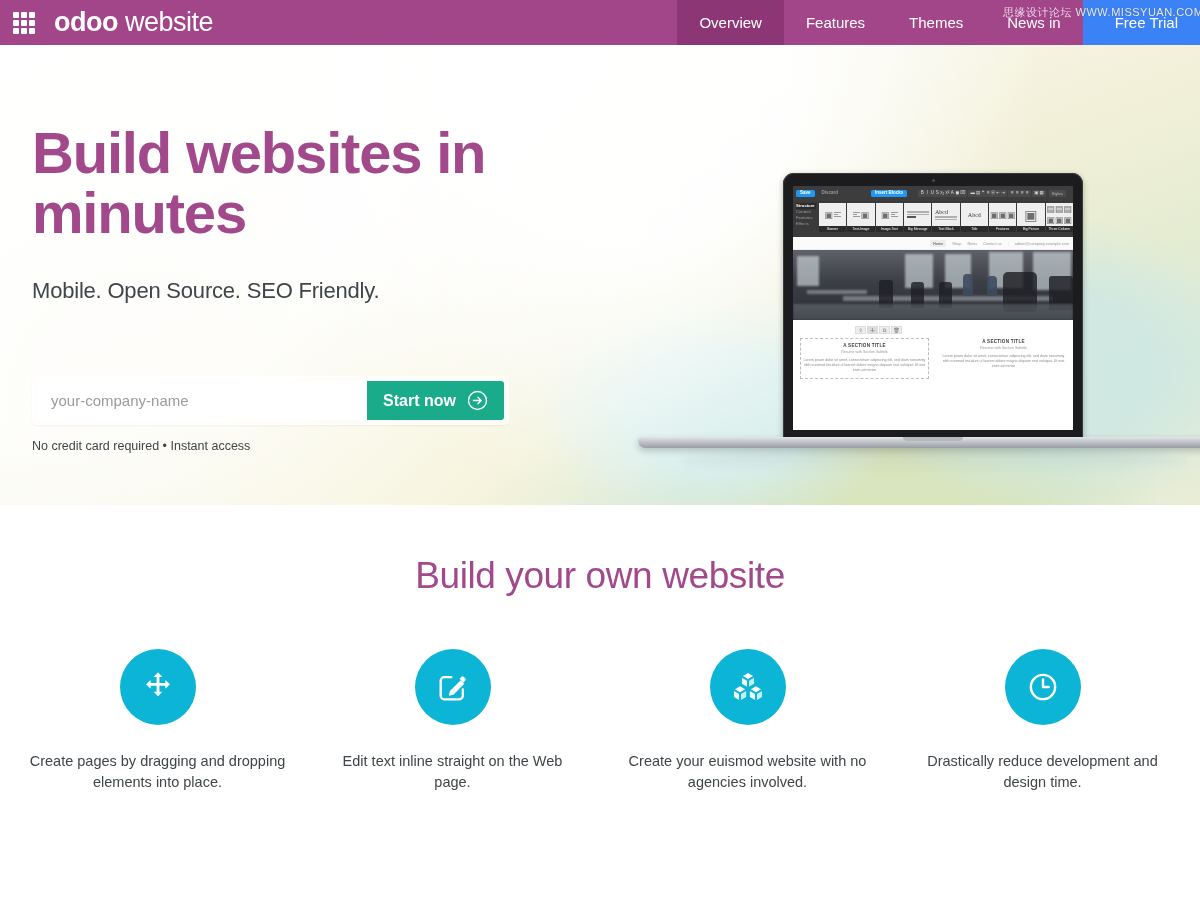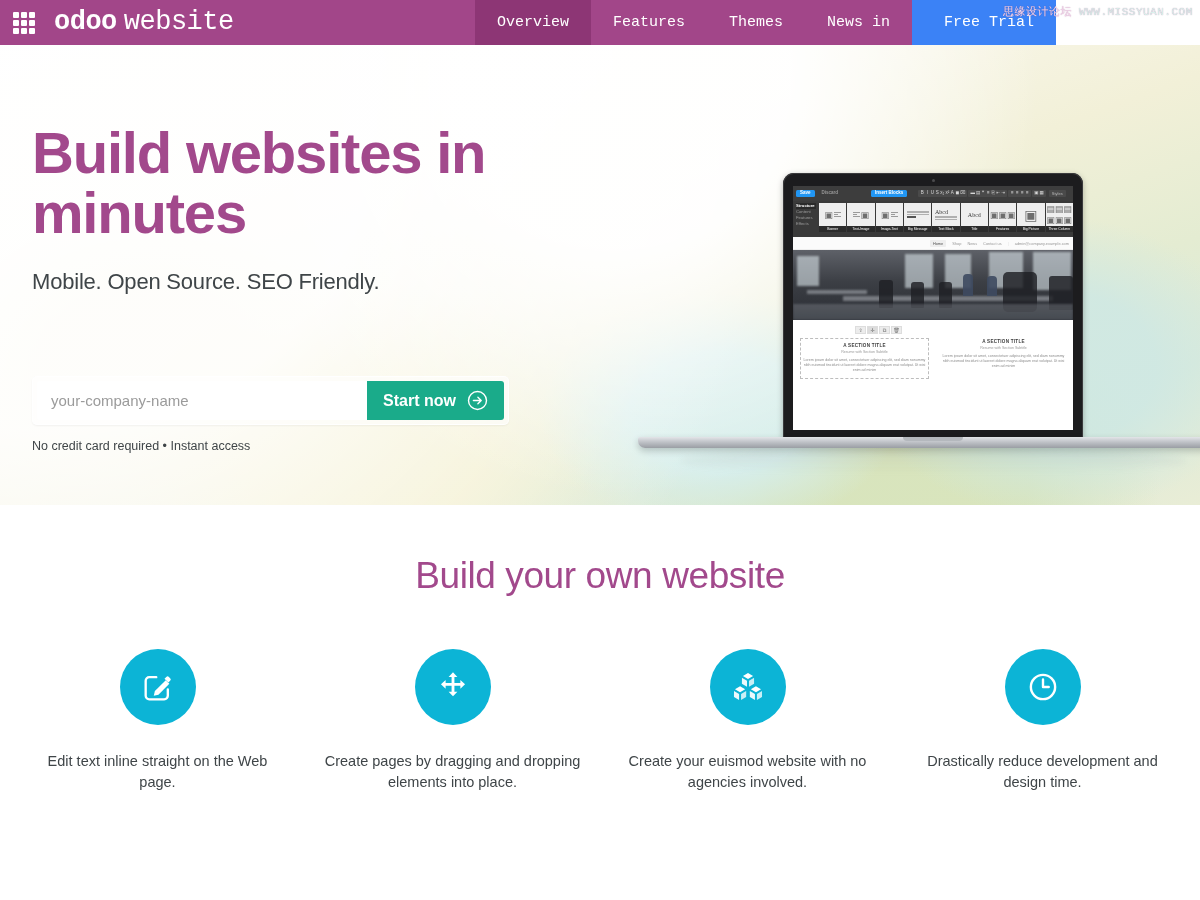--- a/index.html
+++ b/index.html
@@ -6,22 +6,22 @@
   html,body { width:1200px; height:900px; }
   body {
     font-family:"Liberation Sans", sans-serif;
     background:#fff;
     overflow:hidden;
     -webkit-font-smoothing:antialiased;
   }
 
   
   .topbar {
-    position:relative; height:45px; width:1056px;
-    background:#a24689; display:flex; align-items:center;font-family:Liberation Mono, monospace;
+    position:relative; height:45px; width:1200px;
+    background:#a24689; display:flex; align-items:center;
   }
   .grid-icon { margin-left:13px; width:22px; height:22px;
     display:grid; grid-template-columns:repeat(3,1fr); grid-template-rows:repeat(3,1fr);
     gap:2px; }
   .grid-icon i { background:#fff; border-radius:1px; display:block; }
   .brand { margin-left:19px; color:#fff; font-size:27px; letter-spacing:-.5px;
     line-height:1; display:flex; align-items:baseline; gap:7px; }
   .brand .b1 { font-weight:bold; }
   .brand .b2 { font-weight:300; }
   .nav { margin-left:auto; display:flex; height:45px; align-items:stretch; }
@@ -48,21 +48,21 @@
       radial-gradient(ellipse 180px 120px at 60% 80%, rgba(214,238,236,.95) 0 50%, rgba(214,238,236,0) 100%),
       radial-gradient(ellipse 200px 150px at 88% 70%, rgba(206,232,228,.85) 0 50%, rgba(206,232,228,0) 100%),
       radial-gradient(ellipse 240px 170px at 30% 88%, rgba(243,238,201,.9) 0 50%, rgba(243,238,201,0) 100%),
       radial-gradient(ellipse 260px 180px at 75% 95%, rgba(216,228,186,.9) 0 50%, rgba(216,228,186,0) 100%),
       radial-gradient(ellipse 200px 160px at 12% 70%, rgba(240,236,206,.8) 0 50%, rgba(240,236,206,0) 100%),
       linear-gradient(160deg,#fdfdfb 0%,#fbf9ef 28%,#f2f0d8 52%,#e4ecd2 70%,#dbead9 84%,#e9edd6 100%);
   }
   .hero-text { position:absolute; left:32px; top:78px; width:560px; }
   .hero h1 {
     color:#a2498c; font-size:58px; line-height:60px; font-weight:bold;
-    letter-spacing:-1.2px; margin-bottom:26px;
+    letter-spacing:-1.2px; margin-bottom:35px;
   }
   .hero .sub { color:#3f4548; font-size:22px; font-weight:400; letter-spacing:-.2px; }
 
   .signup {
     position:absolute; left:32px; top:331px; width:477px; height:49px;
     background:rgba(255,255,255,.55); border:1px solid rgba(255,255,255,.85);
     border-radius:5px; padding:4px; display:flex;
     box-shadow:0 1px 2px rgba(0,0,0,.05);
   }
   .signup input {
@@ -411,36 +411,36 @@
   </div>
 </div>
 
 <div class="features">
   <h2>Build your own website</h2>
 
   <div class="grid">
 
     <div class="cell">
       <div class="circle">
+        <svg width="34" height="34" viewBox="0 0 24 24">
+          <path fill="#fff" d="M12 1.6 8.9 4.9h2.1v4.2H6.8V7L3.5 10.1 6.8 13.2v-2.1h4.2v4.2H8.9L12 18.6l3.1-3.3h-2.1v-4.2h4.2v2.1l3.3-3.1-3.3-3.1v2.1h-4.2V4.9h2.1z"></path>
+        </svg>
+      </div>
+      <p>Create pages by dragging and dropping elements into place.</p>
+    </div>
+
+    <div class="cell">
+      <div class="circle">
         <svg width="33" height="33" viewBox="0 0 24 24">
           <path d="M19.5 13.4V18a2.6 2.6 0 0 1-2.6 2.6H6a2.6 2.6 0 0 1-2.6-2.6V7.1A2.6 2.6 0 0 1 6 4.5h5.1" fill="none" stroke="#fff" stroke-width="1.7" stroke-linecap="round"></path>
           <path d="M10.1 14.6l7.9-7.9 2.6 2.6-7.9 7.9-3.4.8z" fill="#fff"></path>
           <path d="M17.1 5.6l1.3-1.3a1.3 1.3 0 0 1 1.9 0l.9.9a1.3 1.3 0 0 1 0 1.9l-1.3 1.3z" fill="#fff"></path>
         </svg>
       </div>
       <p>Edit text inline straight on the Web page.</p>
-    </div>
-
-    <div class="cell">
-      <div class="circle">
-        <svg width="34" height="34" viewBox="0 0 24 24">
-          <path fill="#fff" d="M12 1.6 8.9 4.9h2.1v4.2H6.8V7L3.5 10.1 6.8 13.2v-2.1h4.2v4.2H8.9L12 18.6l3.1-3.3h-2.1v-4.2h4.2v2.1l3.3-3.1-3.3-3.1v2.1h-4.2V4.9h2.1z"></path>
-        </svg>
-      </div>
-      <p>Create pages by dragging and dropping elements into place.</p>
     </div>
 
     <div class="cell">
       <div class="circle">
         <svg width="34" height="34" viewBox="0 0 24 24">
           <path fill="#fff" d="M12 2.2 8.4 4.3l3.6 2.1 3.6-2.1z"></path>
           <path fill="#fff" opacity=".92" d="M7.7 5.5v4.2l3.6 2.1V7.6z"></path>
           <path fill="#fff" opacity=".78" d="M16.3 5.5 12.7 7.6v4.2l3.6-2.1z"></path>
           <path fill="#fff" d="M6.4 11.5 2.8 13.6l3.6 2.1 3.6-2.1z"></path>
           <path fill="#fff" opacity=".92" d="M2.1 14.8V19l3.6 2.1v-4.2z"></path>

